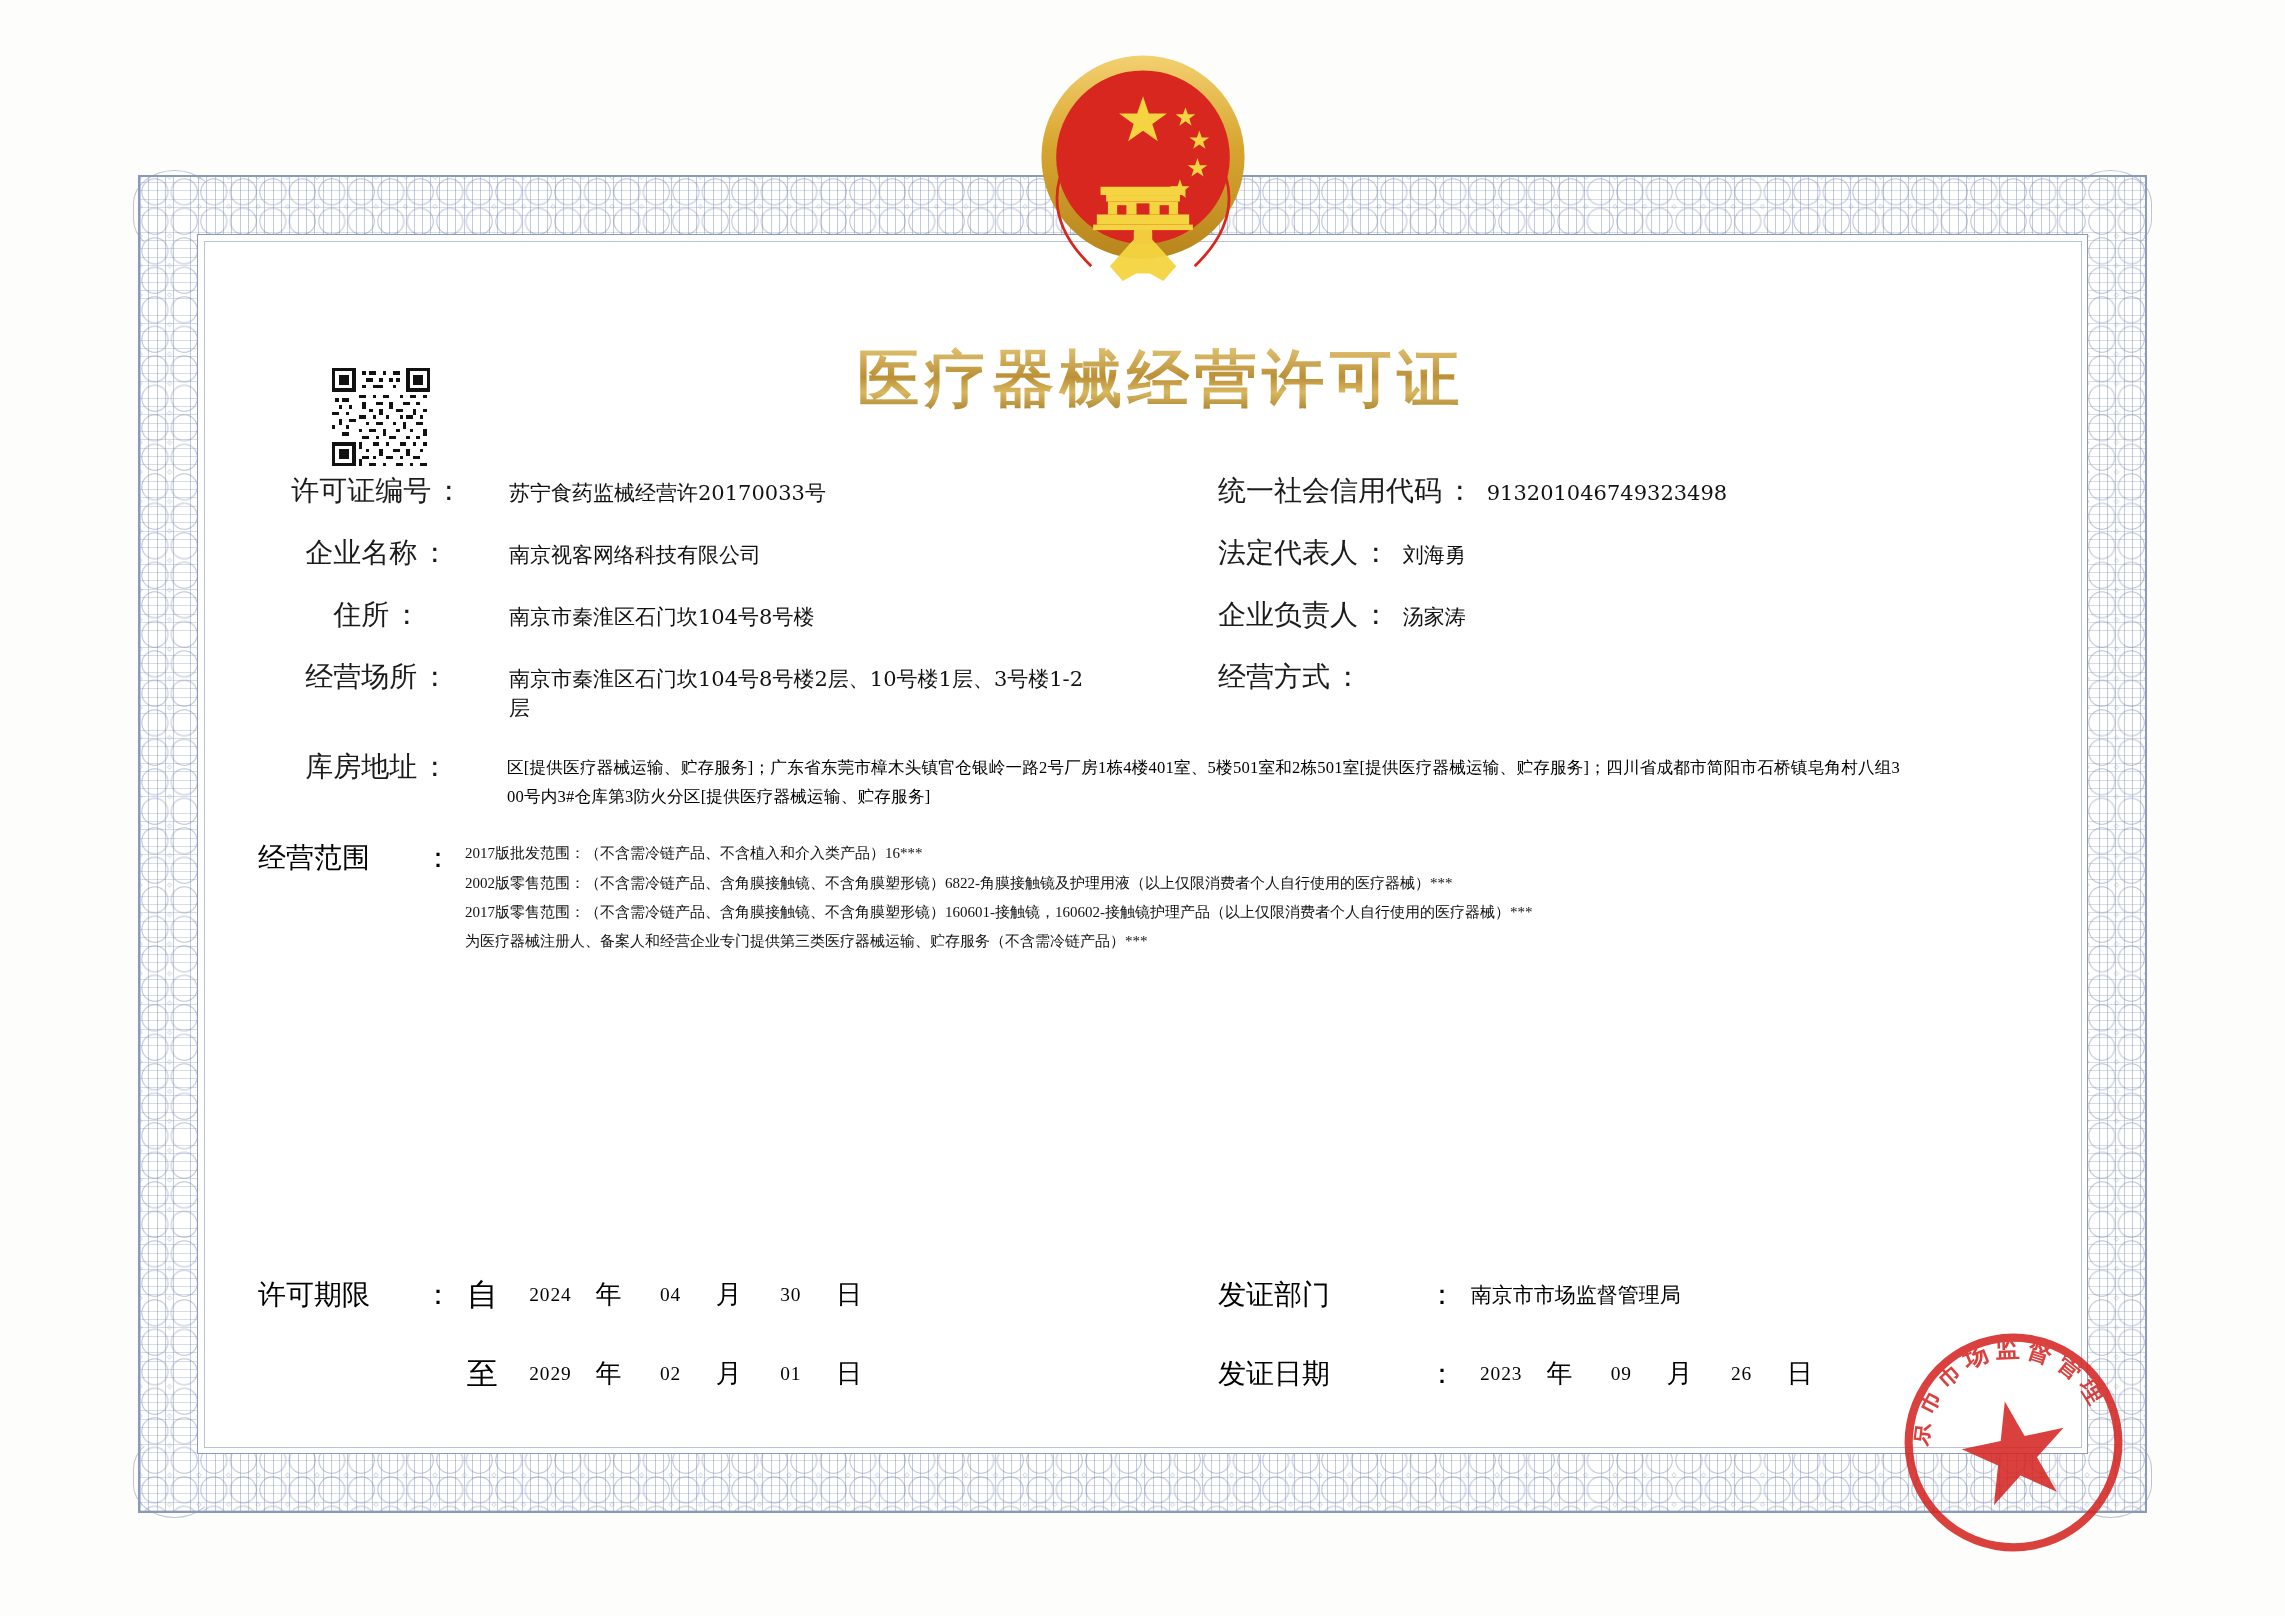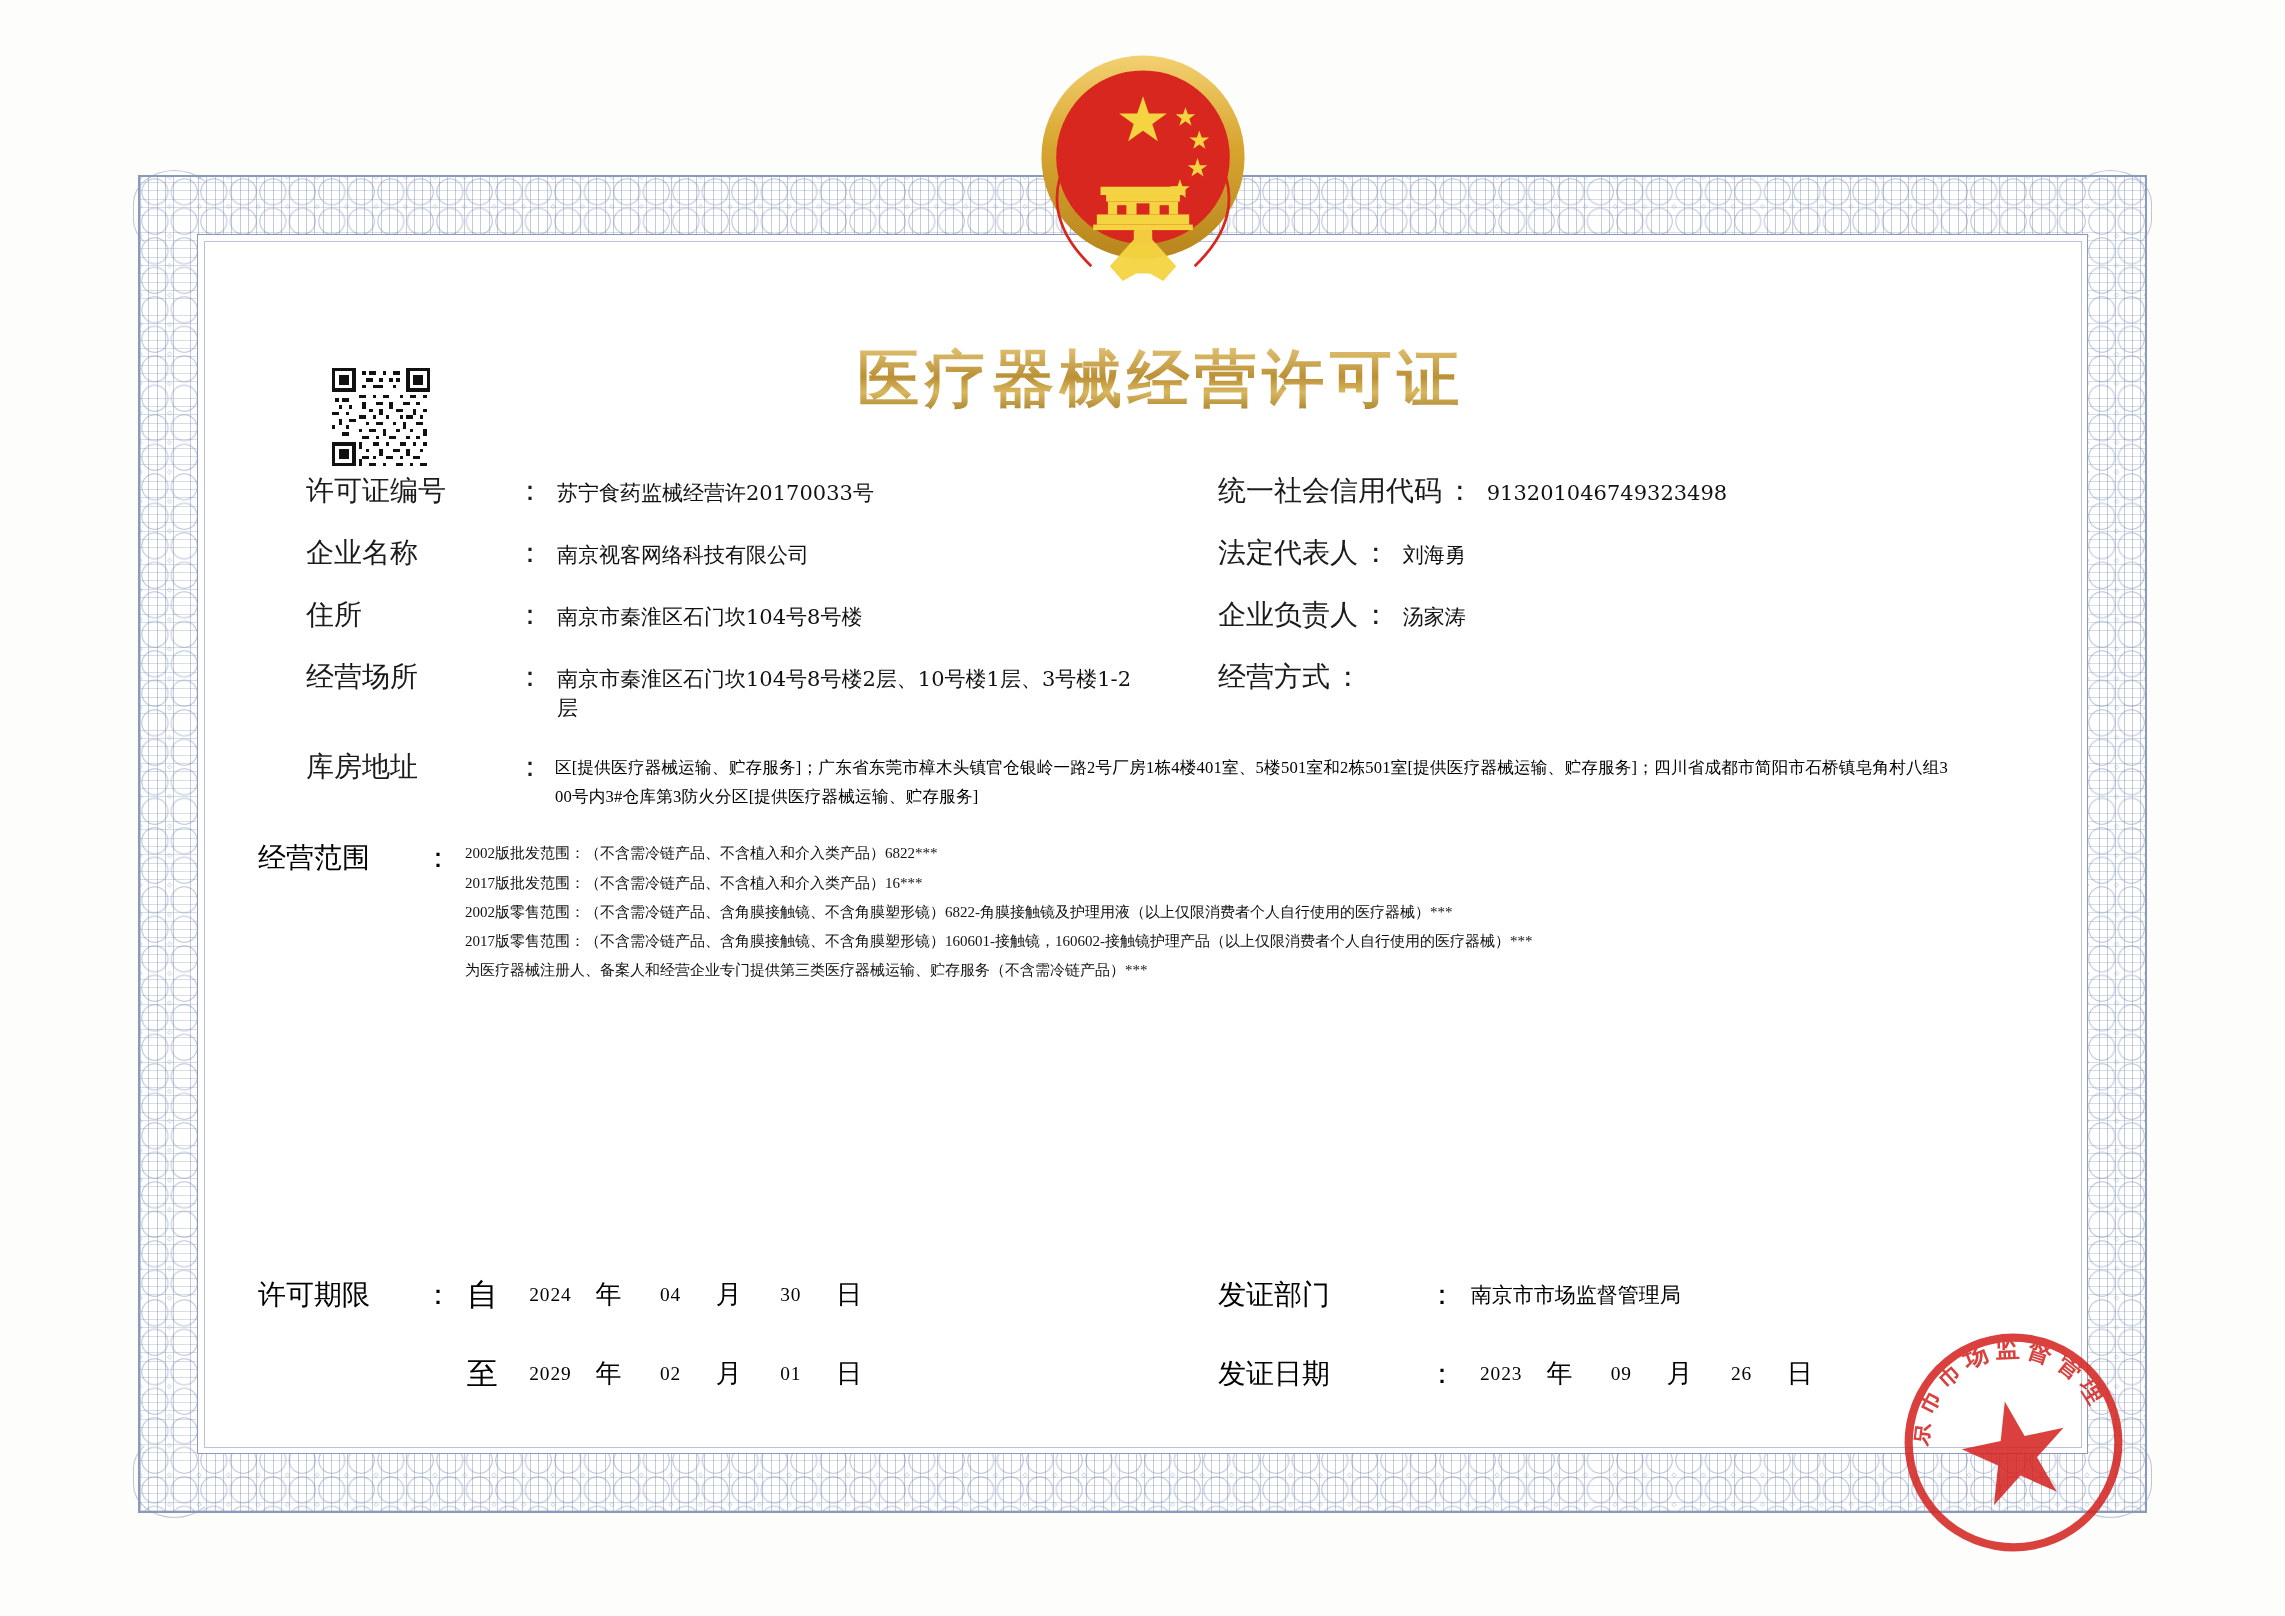--- a/index.html
+++ b/index.html
@@ -131,21 +131,21 @@
   .col-left  { width: 960px; display: flex; align-items: flex-start; }
   .col-right { flex: 1; display: flex; align-items: flex-start; }
 
   .lab {
     font-size: 28px;
     color: #1b1b1b;
     white-space: nowrap;
     font-family: "DejaVu Serif", "Liberation Serif", serif;
     flex: none;
   }
-  .lab.j5  { width: 238px; display: flex; justify-content: space-between; margin-left: 48px; }
+  .lab.j5  { width: 238px; display: flex; justify-content: center; }
   .colon { margin-left: 3.7px; }
   .val {
     font-size: 21px;
     color: #111;
     padding-left: 13px;
     padding-top: 6.5px;
     line-height: 1.4;
     font-family: "DejaVu Serif", "Liberation Serif", serif;
   }
 
@@ -457,21 +457,20 @@
           <div>00号内3#仓库第3防火分区[提供医疗器械运输、贮存服务]</div>
         </div>
       </div>
 
       <div class="scope-row">
         <div class="scope-lab">
           <span>经营范围</span>
             <span class="colon">：</span>
         </div>
         <div class="scope-val">
-          <div>2002版批发范围：（不含需冷链产品、不含植入和介入类产品）6822***</div>
           <div>2017版批发范围：（不含需冷链产品、不含植入和介入类产品）16***</div>
           <div>2002版零售范围：（不含需冷链产品、含角膜接触镜、不含角膜塑形镜）6822-角膜接触镜及护理用液（以上仅限消费者个人自行使用的医疗器械）***</div>
           <div>2017版零售范围：（不含需冷链产品、含角膜接触镜、不含角膜塑形镜）160601-接触镜，160602-接触镜护理产品（以上仅限消费者个人自行使用的医疗器械）***</div>
           <div>为医疗器械注册人、备案人和经营企业专门提供第三类医疗器械运输、贮存服务（不含需冷链产品）***</div>
         </div>
       </div>
     </div>
 
     <div class="footer">
 

